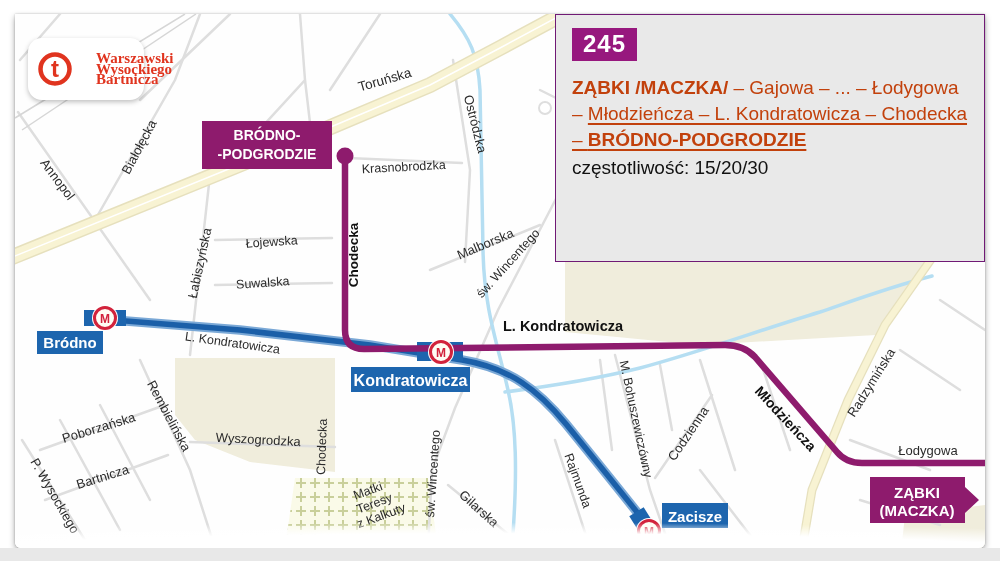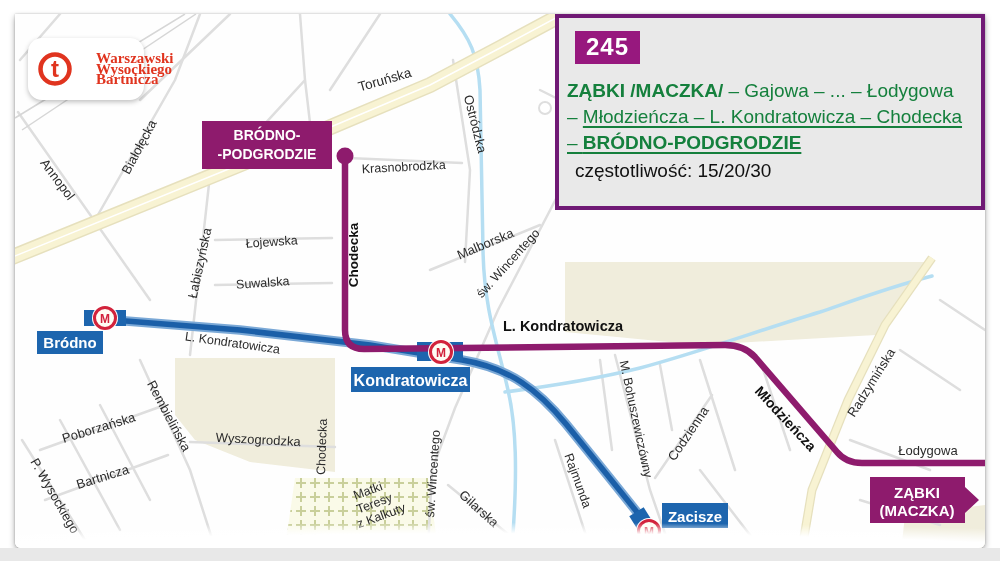--- a/index.html
+++ b/index.html
@@ -12,25 +12,25 @@
             background:radial-gradient(ellipse 120% 160% at 50% 140%, #ffffff 55%, rgba(255,255,255,0) 78%);}
   svg text{font-family:"Liberation Sans", sans-serif;}
 
   
   .logo-card{position:absolute;left:28px;top:38px;width:116px;height:62px;background:#fff;border-radius:14px;
              box-shadow:0 2px 5px rgba(0,0,0,.25);display:flex;align-items:center;padding:0 8px;box-sizing:border-box;}
   .logo-mark{width:38px;height:38px;flex:0 0 38px;}
   .logo-text{margin-left:22px;color:#e0341f;font-weight:bold;font-size:15px;line-height:10.5px;font-family:Liberation Serif, serif;}
 
   
-  .info-box{position:absolute;left:555px;top:14px;width:430px;height:196px;background:#e9e9e9;
-            border:4px solid #701a75;box-sizing:border-box;}
+  .info-box{position:absolute;left:555px;top:14px;width:430px;height:248px;background:#e9e9e9;
+            border:1px solid #701a75;box-sizing:border-box;}
   .line-badge{display:inline-block;margin:13px 0 0 16px;background:#97187e;color:#fff;
               font-weight:bold;font-size:24px;padding:2px 11px 3px;letter-spacing:1px;}
-  .route-text{margin:14px 8px 0;font-size:19px;line-height:26px;color:#15803d;width:400px;}
+  .route-text{margin:14px 16px 0;font-size:19px;line-height:26px;color:#c2410c;width:400px;}
   .route-text .b{font-weight:bold;}
   .route-text .u{text-decoration:underline;text-decoration-thickness:2px;text-underline-offset:3px;}
   .freq-text{margin:4px 16px 0;font-size:19px;color:#111;}
 </style>
 </head>
 <body>
 
 <div class="page">
 
   <div class="map-wrap">

